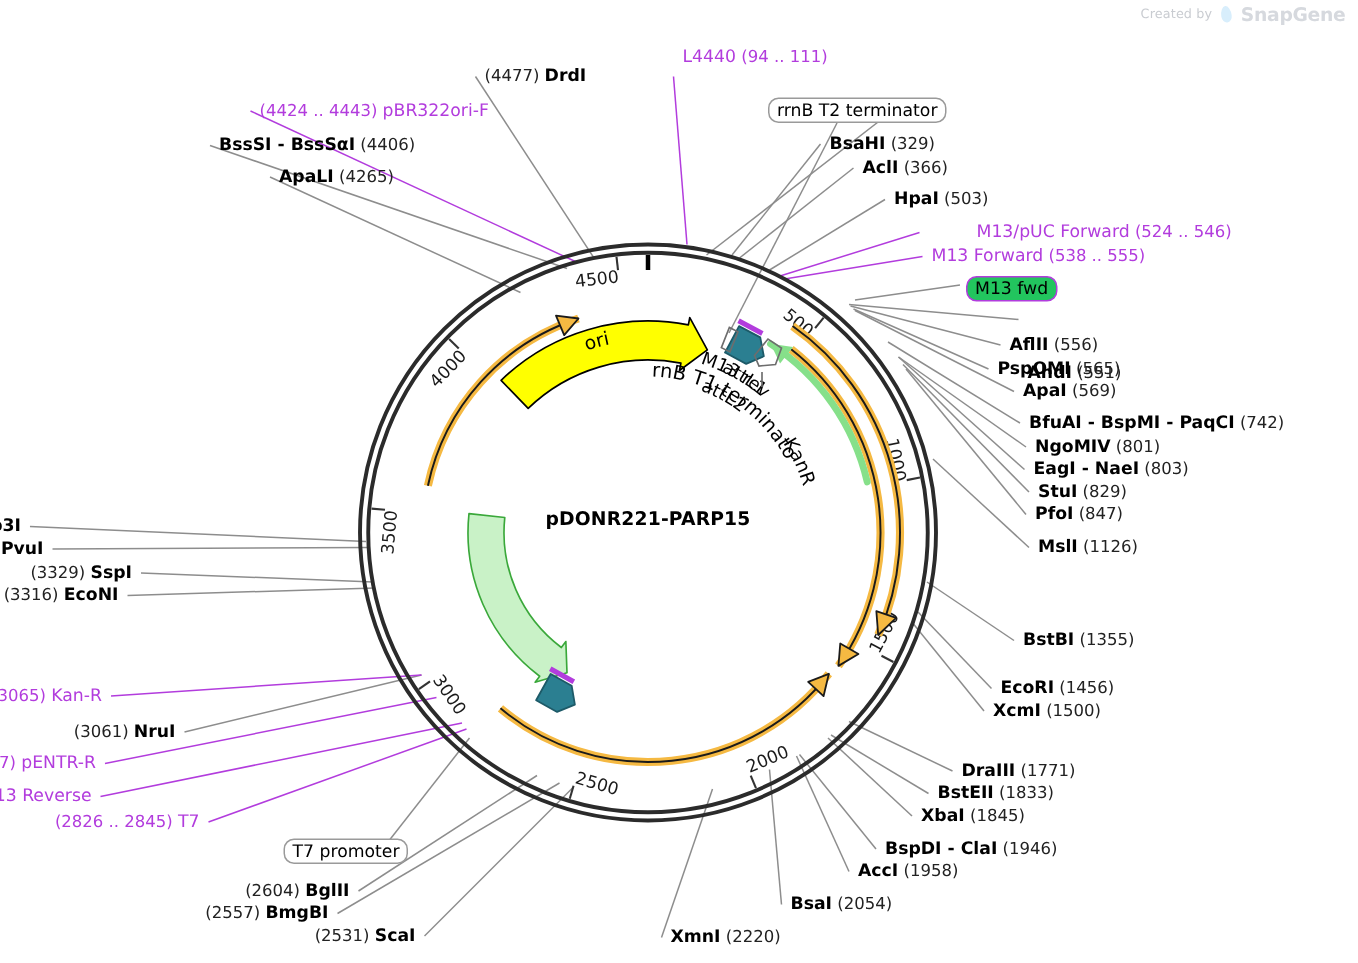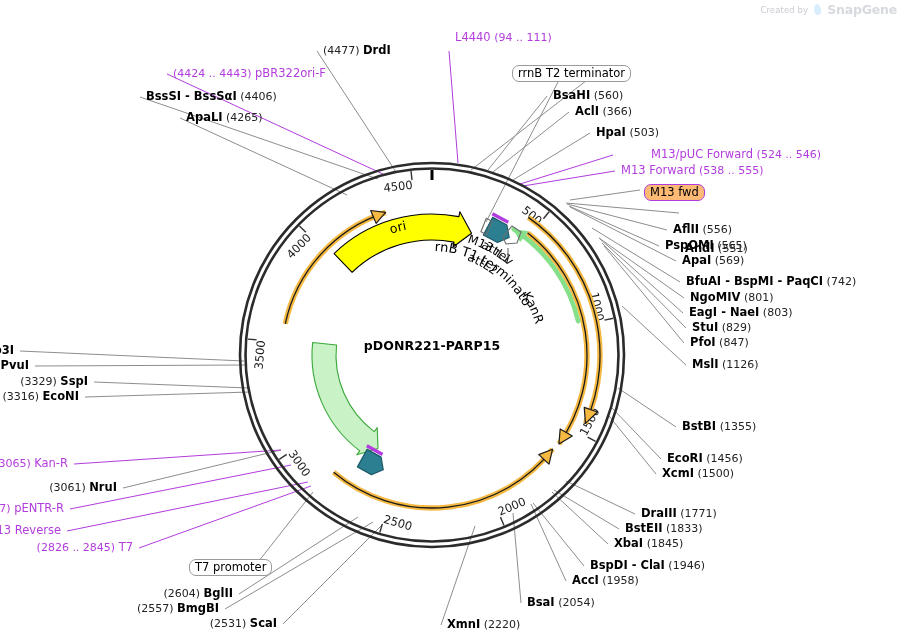--- a/index.html
+++ b/index.html
@@ -18,21 +18,21 @@
 
   
   .lbl{position:absolute;white-space:nowrap;line-height:1;}
   .enz{font-size:11.5px;color:#000;}
   .enz b{font-weight:bold;font-size:11.5px;}
   .enz .pos{font-weight:normal;color:#222;font-size:11px;}
   .feat{font-size:11.5px;color:#b23cdd;}
   .feat .rng{color:#b23cdd;font-size:11px;}
   .boxlbl{position:absolute;white-space:nowrap;font-size:11.5px;color:#000;
      border:1px solid #9a9a9a;border-radius:7px;padding:1px 5px 2px 5px;background:#fff;line-height:1.05;}
-  .boxlbl.purple{border:1px solid #b23cdd;background:#fdba74;color:#000;}
+  .boxlbl.purple{border:1px solid #b23cdd;background:#22c55e;color:#000;}
   .center-title{position:absolute;text-align:center;white-space:nowrap;}
   .center-title .nm{font-size:12.5px;font-weight:bold;color:#000;letter-spacing:.1px;}
   .center-title .bp{font-size:12px;color:#111;margin-top:2px;}
 </style>
 </head>
 <body>
 
 <div id="stage">
 
   <svg id="map" viewBox="0 0 905 642">
@@ -185,21 +185,21 @@
   <div class="center-title" id="center-title" style="left: 322px; top: 338px; width: 220px;">
     <div class="nm">pDONR221-PARP15</div>
   </div>
 
   <div id="labels-layer">
       <div class="lbl enz" style="left: 323px; top: 45px;"><span class="pos">(4477)  </span><b>DrdI</b></div>
       <div class="lbl feat" style="left: 455px; top: 32px;"><span>L4440</span><span class="rng">   (94 .. 111)</span></div>
       <div class="lbl feat" style="left: 173px; top: 68px;"><span class="rng">(4424 .. 4443)  </span><span>pBR322ori-F</span></div>
       <div class="lbl enz" style="left: 146px; top: 91px;"><b>BssSI  -  BssSαI</b><span class="pos">  (4406)</span></div>
       <div class="lbl enz" style="left: 186px; top: 112px;"><b>ApaLI</b><span class="pos">  (4265)</span></div>
-      <div class="lbl enz" style="left: 553px; top: 90px;"><b>BsaHI</b><span class="pos">  (560)</span></div>
+      <div class="lbl enz" style="left: 553px; top: 90px;"><b>BsaHI</b><span class="pos">  (329)</span></div>
       <div class="lbl enz" style="left: 575px; top: 106px;"><b>AclI</b><span class="pos">  (366)</span></div>
       <div class="lbl enz" style="left: 596px; top: 127px;"><b>HpaI</b><span class="pos">  (503)</span></div>
       <div class="lbl feat" style="left: 619px; top: 149px; margin-left: 32px;"><span>M13/pUC Forward</span><span class="rng">   (524 .. 546)</span></div>
       <div class="lbl feat" style="left: 621px; top: 165px;"><span>M13 Forward</span><span class="rng">   (538 .. 555)</span></div>
       <div class="lbl enz" style="left: 685px; top: 207px; margin-top: 36px;"><b>AhdI</b><span class="pos">  (551)</span></div>
       <div class="lbl enz" style="left: 673px; top: 224px;"><b>AflII</b><span class="pos">  (556)</span></div>
       <div class="lbl enz" style="left: 665px; top: 240px;"><b>PspOMI</b><span class="pos">  (565)</span></div>
       <div class="lbl enz" style="left: 682px; top: 255px;"><b>ApaI</b><span class="pos">  (569)</span></div>
       <div class="lbl enz" style="left: 686px; top: 276px;"><b>BfuAI  -  BspMI  -  PaqCI</b><span class="pos">  (742)</span></div>
       <div class="lbl enz" style="left: 690px; top: 292px;"><b>NgoMIV</b><span class="pos">  (801)</span></div>

